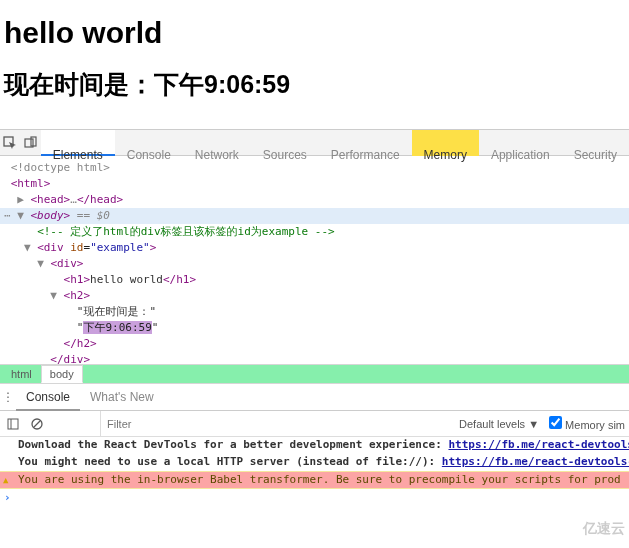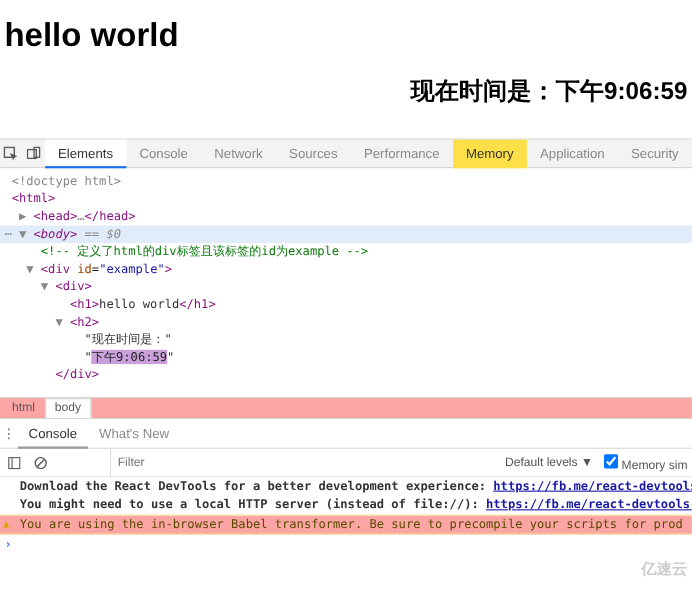--- a/index.html
+++ b/index.html
@@ -1,42 +1,42 @@
 <!DOCTYPE html>
 <html><head>
 <meta charset="utf-8">
 <style>
 * { margin: 0; padding: 0; box-sizing: border-box; }
 body { font-family: Arial, sans-serif; width: 629px; height: 548px; overflow: hidden; background: #fff; position: relative; }
 
 .page-content { padding: 8px 4px; }
 .page-content h1 { font-size: 30px; font-weight: bold; margin: 8px 0 18px 0; }
-.page-content h2 { font-size: 22px; font-weight: bold; margin-bottom: 20px; text-align: right; }
+.page-content h2 { font-size: 25px; font-weight: bold; margin-bottom: 20px; }
 
 .devtools { border-top: 1px solid #ccc; font-family: "Lucida Grande", "Segoe UI", sans-serif; font-size: 12px; color: #333; }
 .devtools-tabs { display: flex; align-items: center; background: #f3f3f3; border-bottom: 1px solid #ccc; height: 26px; }
 .devtools-tabs .icon-btn { width: 26px; height: 26px; display: flex; align-items: center; justify-content: center; color: #5a5a5a; }
-.devtools-tabs .tab { padding: 0 12px; height: 26px; line-height: 26px; color: #888; cursor: pointer; }
+.devtools-tabs .tab { padding: 12px 12px; height: 26px; line-height: 26px; color: #888; cursor: pointer; }
 .devtools-tabs .tab.active { color: #333; border-bottom: 2px solid #1a73e8; background: #fff; }
 .devtools-tabs .tab.highlight { background: #fde047; color: #333; }
 
 .dom-tree { font-family: Menlo, Consolas, monospace; font-size: 11px; line-height: 16px; padding: 4px 0; background: #fff; color: #222; height: 208px; overflow: hidden; }
 .dom-tree .row { white-space: pre; padding: 0 4px; }
 .dom-tree .row.sel::before { content: "⋯ ▼ "; color: #888; }
 .dom-tree .row.selected { background: #e0ecf9; font-style: italic; }
 .dom-tree .arrow { color: #888; }
 .tag { color: #881280; }
 .attr-name { color: #994500; }
 .attr-val { color: #1a1aa6; }
 .comment { color: #0b7a0b; }
 .text-node { color: #333; }
 .hint { color: #888; }
 .highlight-text { background: #c9a0dc; }
 
-.breadcrumb { background: #fca5a5; border-top: 1px solid #d6d6d6; border-bottom: 1px solid #d6d6d6; height: 20px; display: flex; align-items: center; padding: 0 2px; font-size: 11px; }
+.breadcrumb { background: #86efac; border-top: 1px solid #d6d6d6; border-bottom: 1px solid #d6d6d6; height: 20px; display: flex; align-items: center; padding: 0 2px; font-size: 11px; }
 .breadcrumb .crumb { padding: 2px 8px; color: #5a5a5a; border: 1px solid transparent; }
 .breadcrumb .crumb.active { background: #fff; border: 1px solid #d6d6d6; border-bottom-color: #fff; }
 
 .drawer-tabs { display: flex; align-items: center; height: 27px; border-bottom: 1px solid #ccc; background: #fff; }
 .drawer-tabs .menu { width: 16px; text-align: center; color: #666; }
 .drawer-tabs .dtab { padding: 0 10px; height: 27px; line-height: 27px; font-size: 12px; color: #888; }
 .drawer-tabs .dtab.active { color: #333; box-shadow: inset 0 -2px 0 #999; }
 
 .console-toolbar { display: flex; align-items: center; height: 26px; border-bottom: 1px solid #ddd; padding: 0 4px; gap: 6px; background: #fff; }
 .console-toolbar .tb-icon { width: 18px; height: 18px; display: flex; align-items: center; justify-content: center; color: #5a5a5a; font-size: 11px; }
@@ -47,21 +47,21 @@
 
 .console-log { font-family: Menlo, Consolas, monospace; font-size: 11px; line-height: 14px; background: #fff; }
 .console-log .log-row { display: flex; padding: 1px 4px 1px 18px; border-bottom: 1px solid transparent; position: relative; white-space: nowrap; overflow: hidden; }
 .console-log .log-row.warn { background: #fca5a5; border-bottom: 1px solid #f5e79e; border-top: 1px solid #f5e79e; }
 .console-log .log-row.warn::before { content: "▲"; position: absolute; left: 3px; color: #d9a400; font-size: 9px; }
 .console-log .log-row .msg { color: #333; }
 .console-log .log-row.warn .msg { color: #5c4a00; }
 .console-log a { color: #1a1aa6; text-decoration: underline; }
 .console-log .prompt { color: #367cf1; padding: 2px 4px; font-weight: bold; }
 
-.watermark { position: absolute; right: 4px; bottom: 21px; font-size: 14px; color: #ccc; font-weight: bold; pointer-events: none; }
+.watermark { position: absolute; right: 4px; bottom: 10px; font-size: 14px; color: #ccc; font-weight: bold; pointer-events: none; }
 </style>
 </head>
 <body>
 
 <div class="page-content">
   <h1>hello world</h1>
   <h2>
     <span>现在时间是：</span><span>下午9:06:59</span>
   </h2>
 </div>
@@ -95,20 +95,21 @@
     <div class="row"> <span class="tag">&lt;html&gt;</span></div>
     <div class="row">  <span class="arrow">▶ </span><span class="tag">&lt;head&gt;</span><span class="hint">…</span><span class="tag">&lt;/head&gt;</span></div>
     <div class="row selected sel"><span class="tag">&lt;body&gt;</span><span class="hint"> == $0</span></div>
     <div class="row">     <span class="comment">&lt;!-- 定义了html的div标签且该标签的id为example --&gt;</span></div>
     <div class="row">   <span class="arrow">▼ </span><span class="tag">&lt;div </span><span class="attr-name">id</span>=<span class="attr-val">"example"</span><span class="tag">&gt;</span></div>
     <div class="row">     <span class="arrow">▼ </span><span class="tag">&lt;div&gt;</span></div>
     <div class="row">         <span class="tag">&lt;h1&gt;</span><span class="text-node">hello world</span><span class="tag">&lt;/h1&gt;</span></div>
     <div class="row">       <span class="arrow">▼ </span><span class="tag">&lt;h2&gt;</span></div>
     <div class="row">           <span class="text-node">"现在时间是："</span></div>
     <div class="row">           <span class="text-node">"</span><span class="highlight-text">下午9:06:59</span><span class="text-node">"</span></div>
+    <div class="row">         <span class="tag">&lt;/h2&gt;</span></div>
     <div class="row">       <span class="tag">&lt;/div&gt;</span></div>
 
   </div>
 
   <div class="breadcrumb">
     <div class="crumb">html</div>
     <div class="crumb active">body</div>
   </div>
 
   <div class="drawer-tabs">

